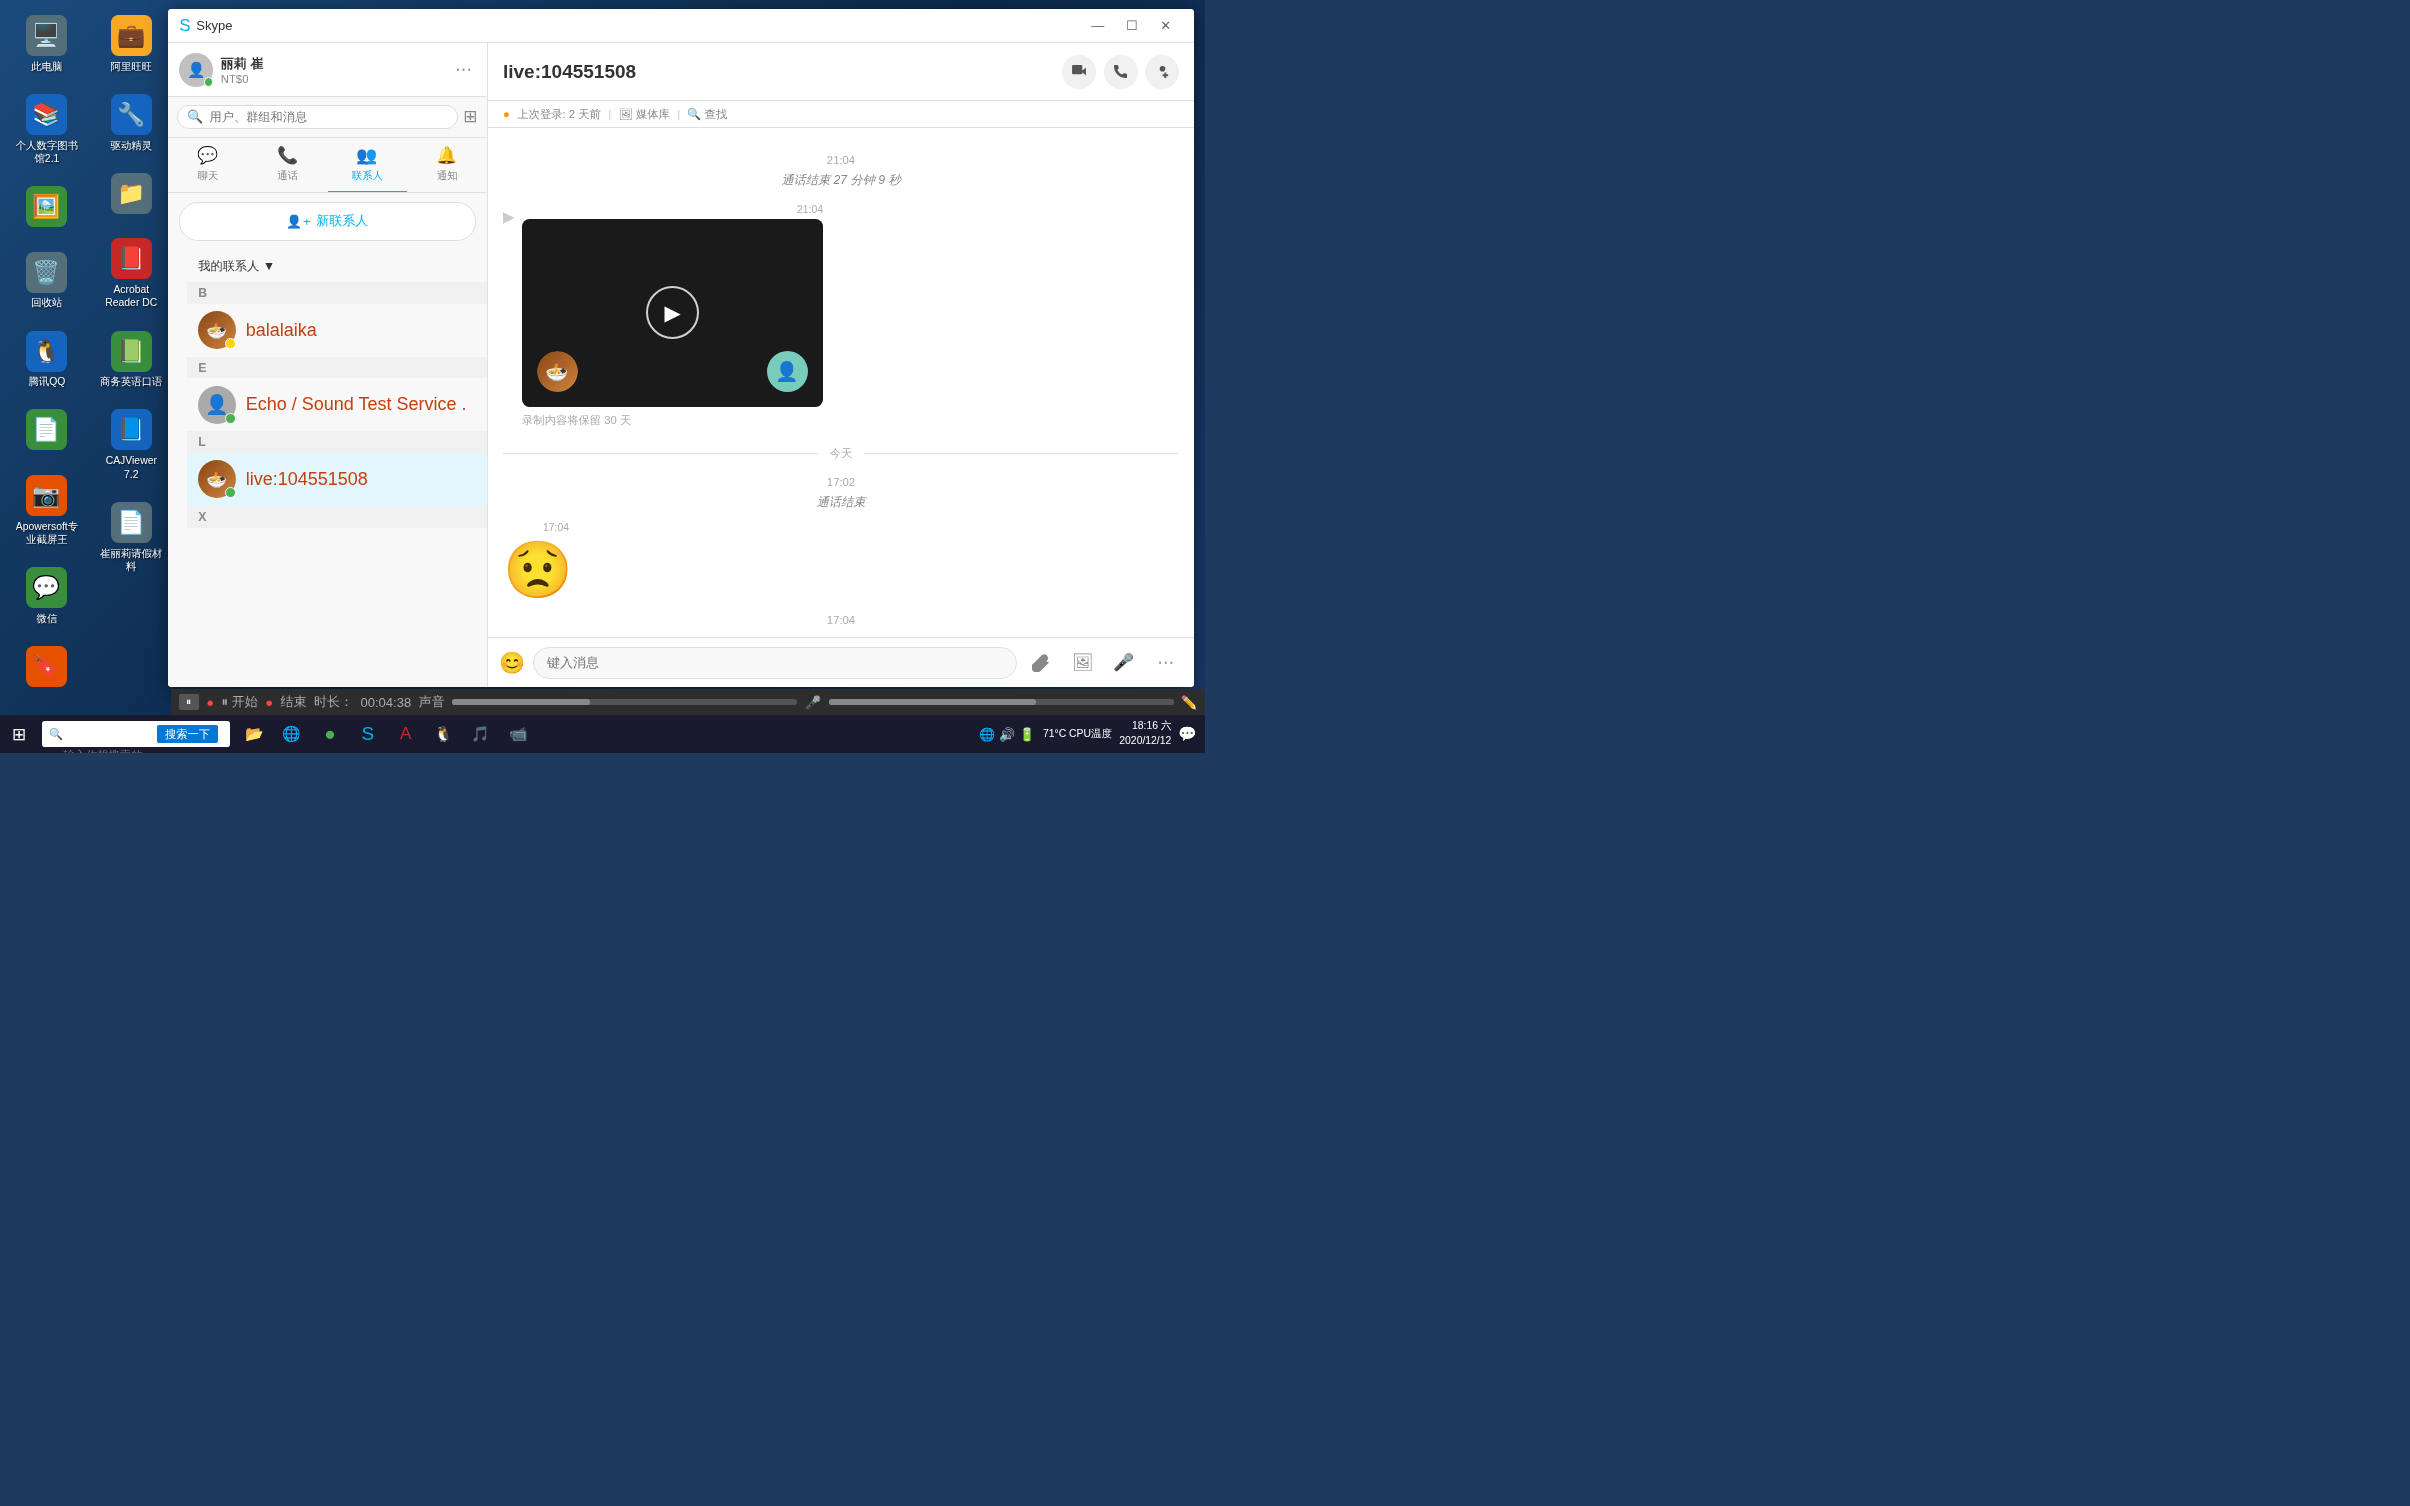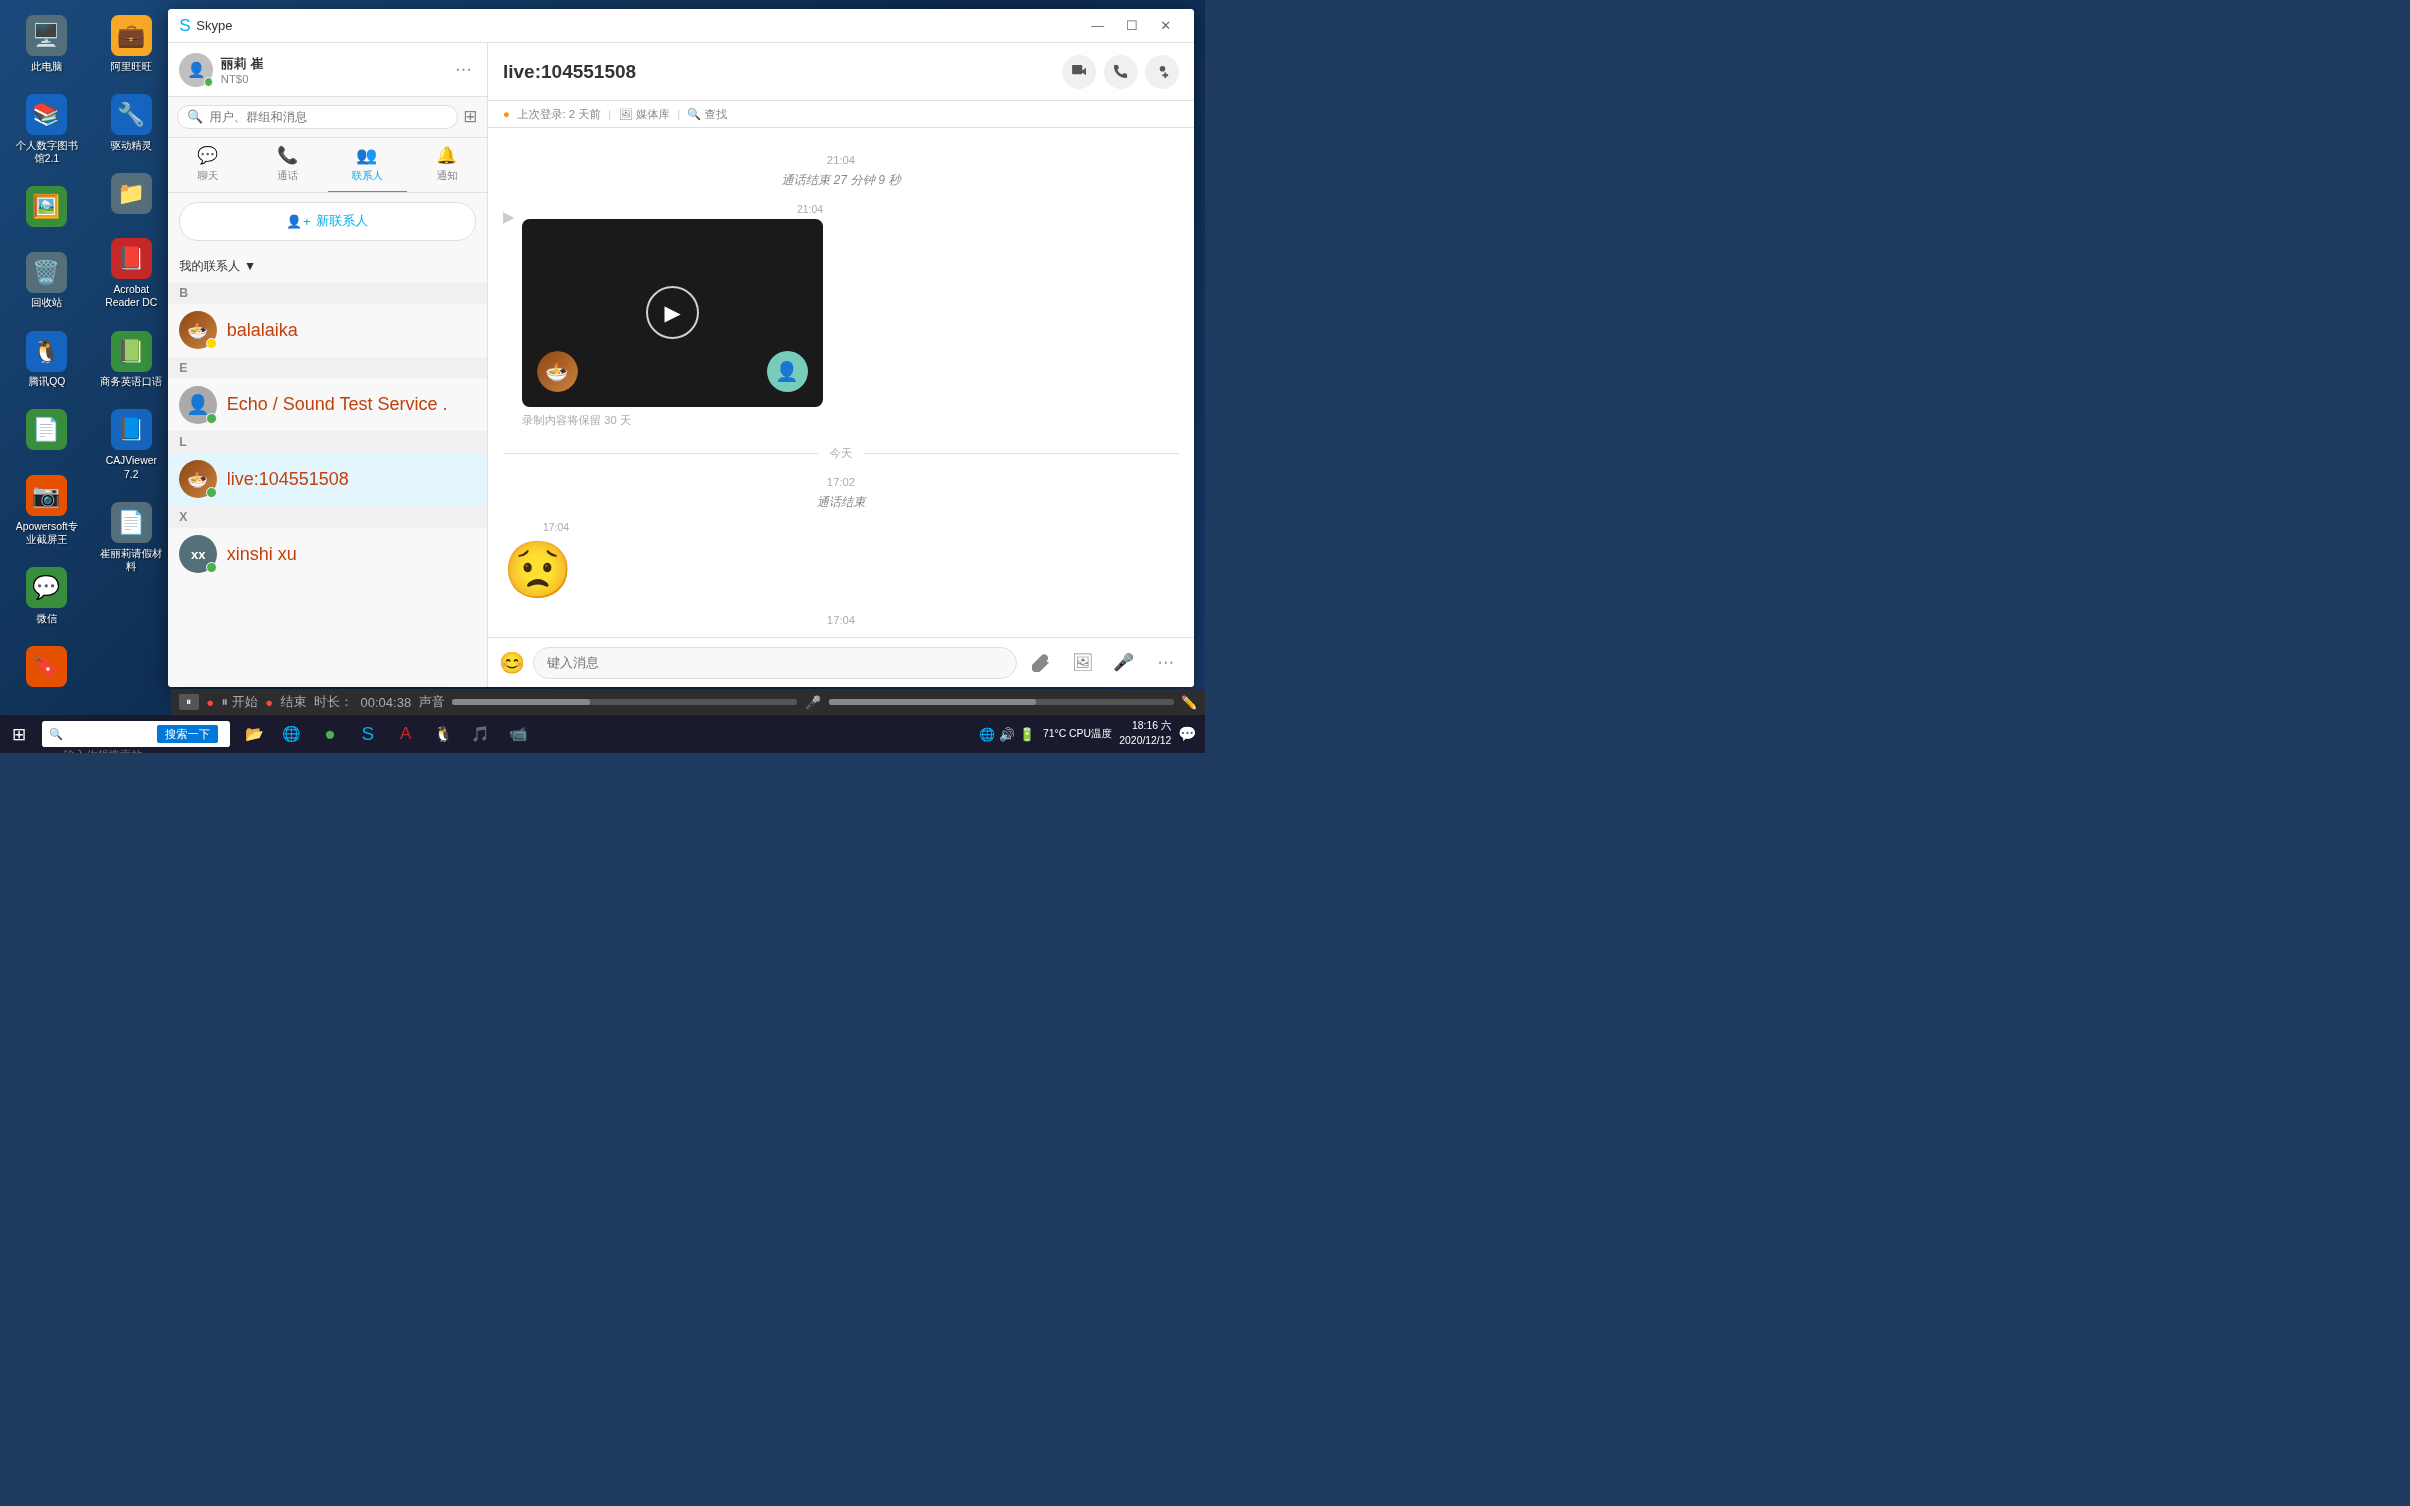--- a/index.html
+++ b/index.html
@@ -351,21 +351,21 @@
       gap: 2.8px;
       border-bottom: 1.9px solid transparent;
     }
     .nav-tab.active {
       color: #00aff0;
       border-bottom: 1.9px solid #00aff0;
     }
     .nav-tab-icon { font-size: 17px; }
 
     
-    .contacts-section { flex: 1; overflow-y: auto; }
+    .contacts-section { flex: 1; overflow-y: auto; margin-left: 19px; }
     .contact-item {
       display: flex;
       align-items: center;
       padding: 7.5px 11.3px;
       cursor: pointer;
       gap: 9.4px;
       border-radius: 0;
     }
     .contact-item.active { background: #e3f6fd; }
     .contact-avatar {
@@ -818,29 +818,20 @@
                 <span style="font-size:17px;">🍜</span>
               </div>
               <div class="contact-status status-green"></div>
             </div>
             <div class="contact-info">
               <div class="contact-name">live:104551508</div>
             </div>
           </div>
 
           <div class="contact-letter">X</div>
-          <div class="contact-item">
-            <div class="contact-avatar">
-              <div class="contact-avatar-inner" style="background: #546e7a; color:#fff; font-weight:bold; font-size:13px;">xx</div>
-              <div class="contact-status status-green"></div>
-            </div>
-            <div class="contact-info">
-              <div class="contact-name">xinshi xu</div>
-            </div>
-          </div>
 
         </div>
       </div>
 
       <div class="right-panel">
 
         <div class="chat-header">
           <span class="chat-title">live:104551508</span>
           <div class="chat-header-right">
             <div class="chat-header-btn">

